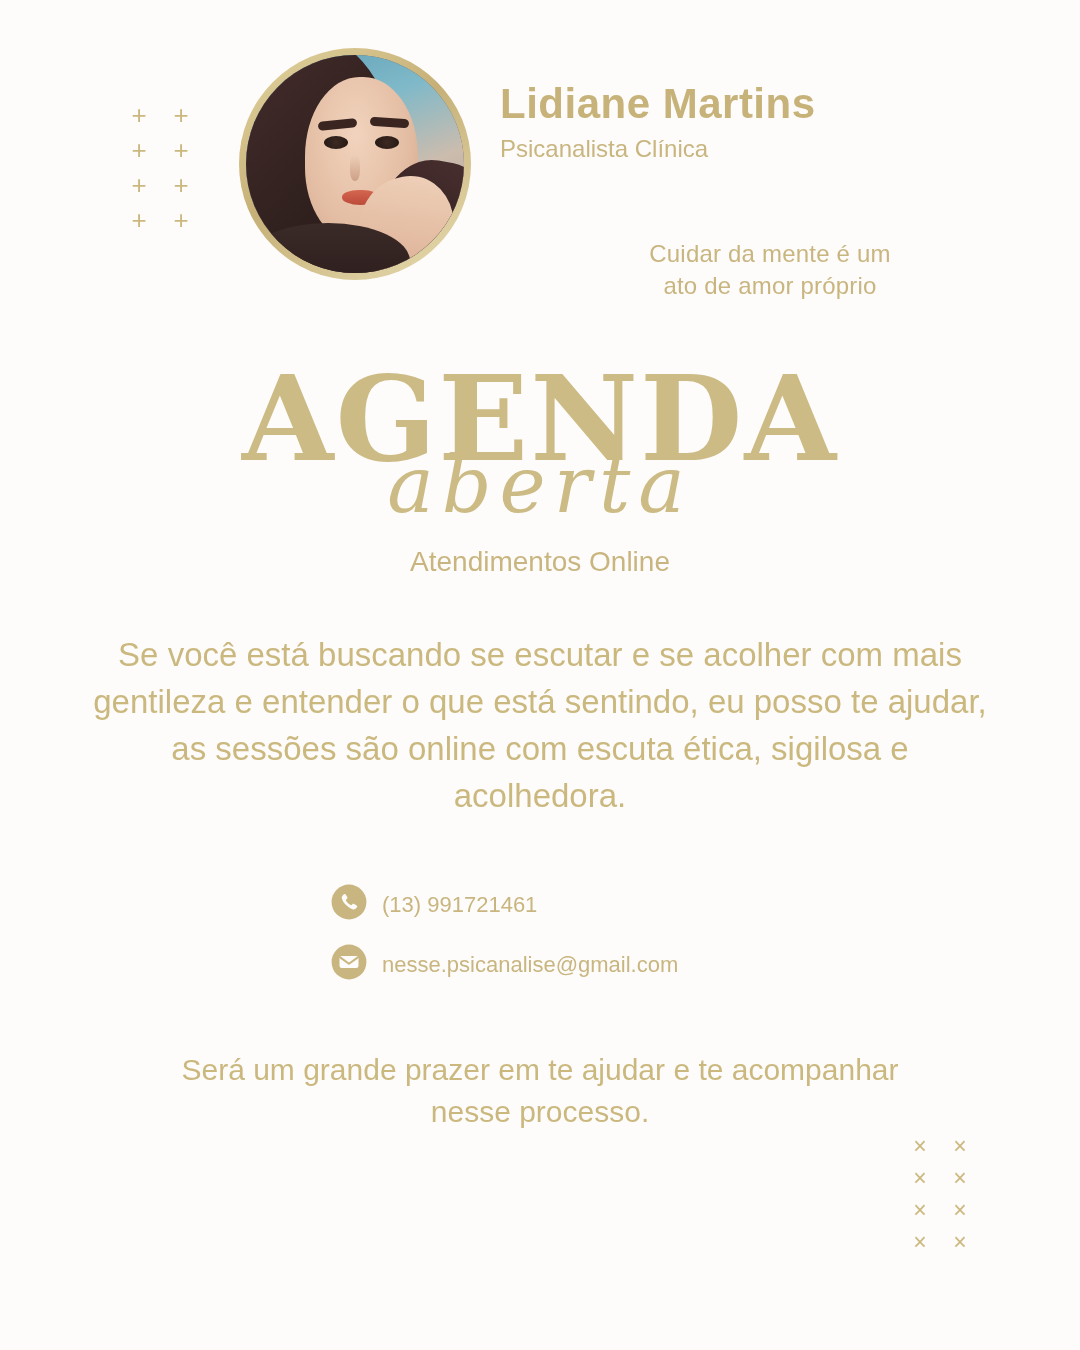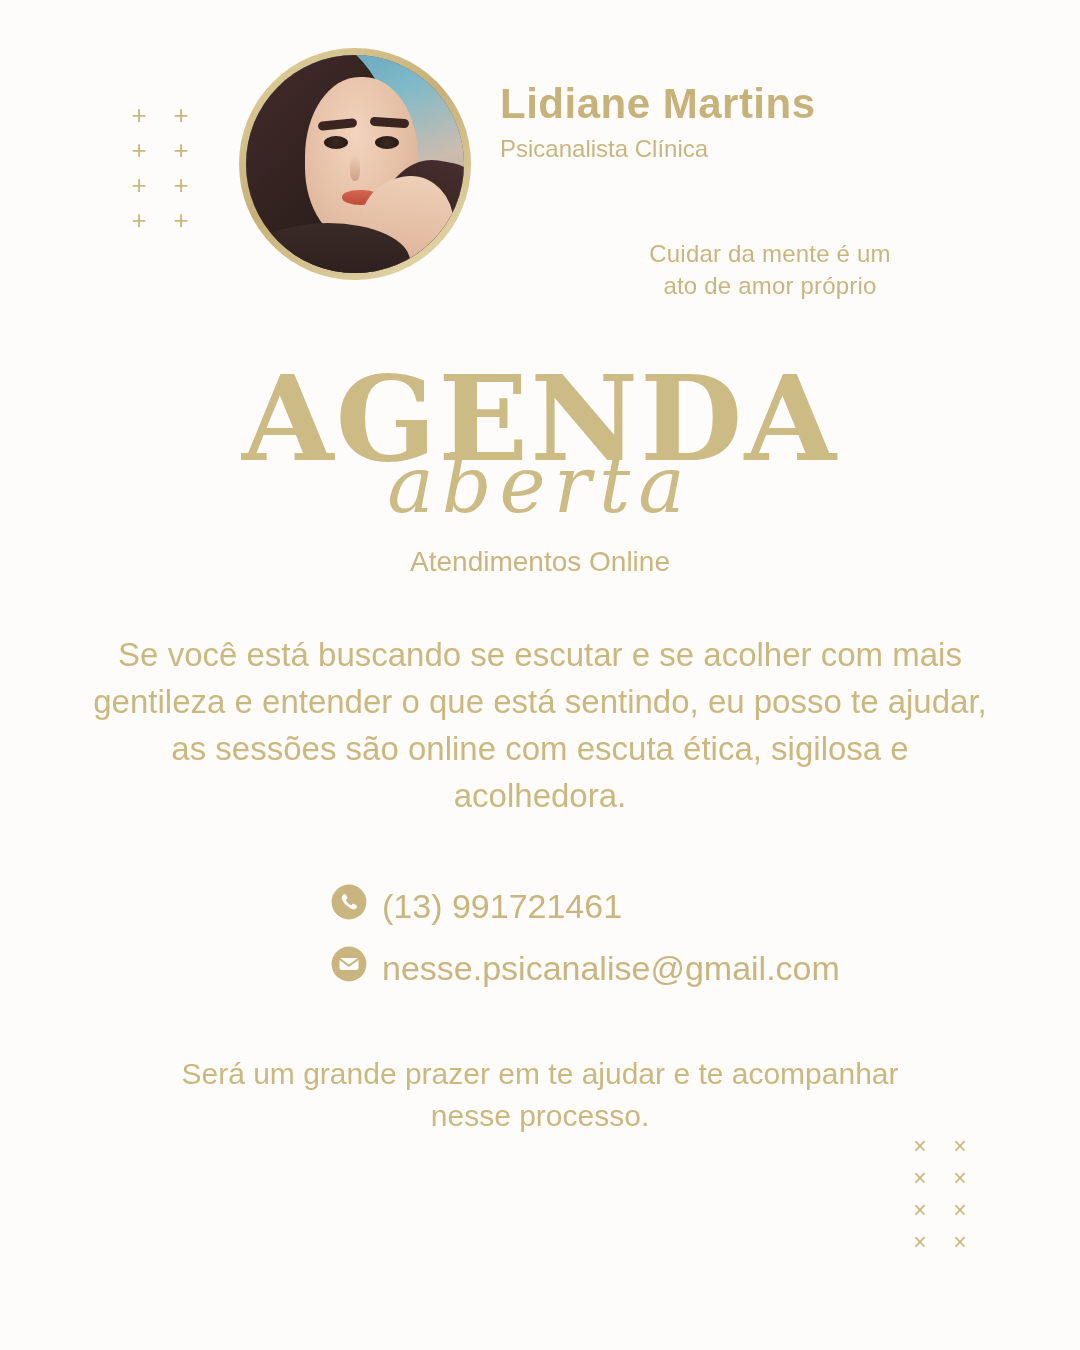--- a/index.html
+++ b/index.html
@@ -248,21 +248,21 @@
     margin: 64px 0 0 0;
     padding-left: 330px;
     display: flex;
     flex-direction: column;
     gap: 16px;
   }
   .contact-row {
     display: flex;
     align-items: center;
     gap: 14px;
-    font-size: 34px;
+    font-size: 22px;
     color: #c9b57f;
   }
   .contact-row svg { flex: 0 0 auto; }
 
   
   .footer-note {
     margin: 62px auto 0 auto;
     width: 760px;
     text-align: center;
     font-size: 30px;

